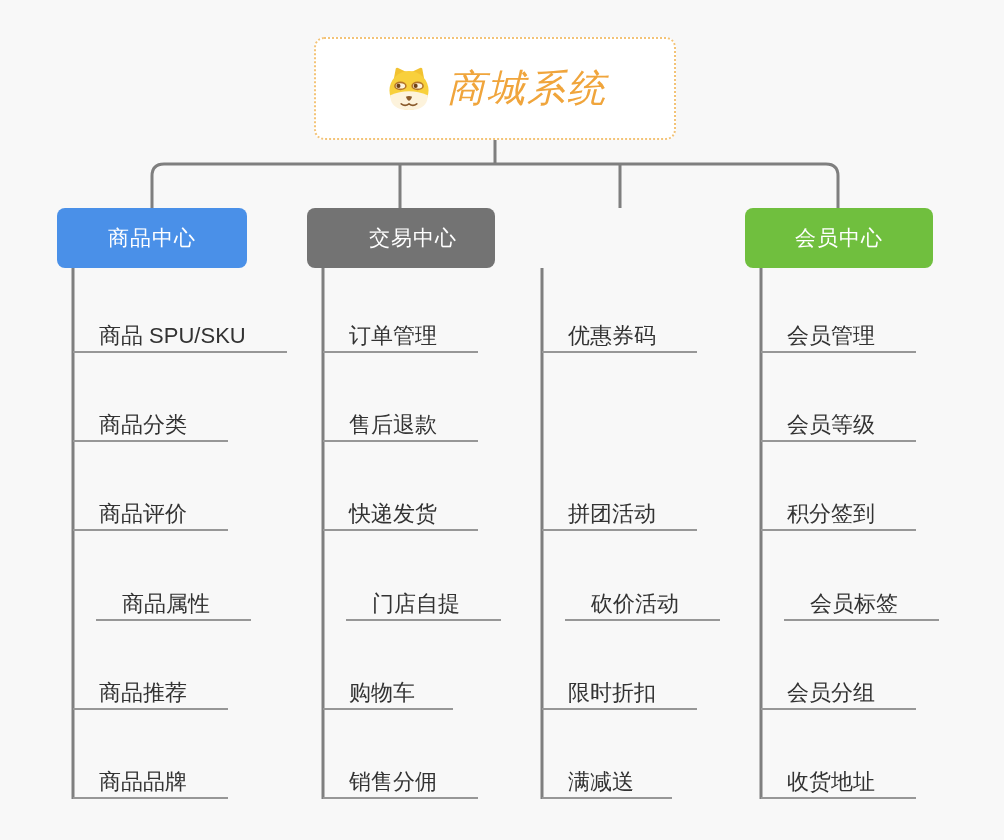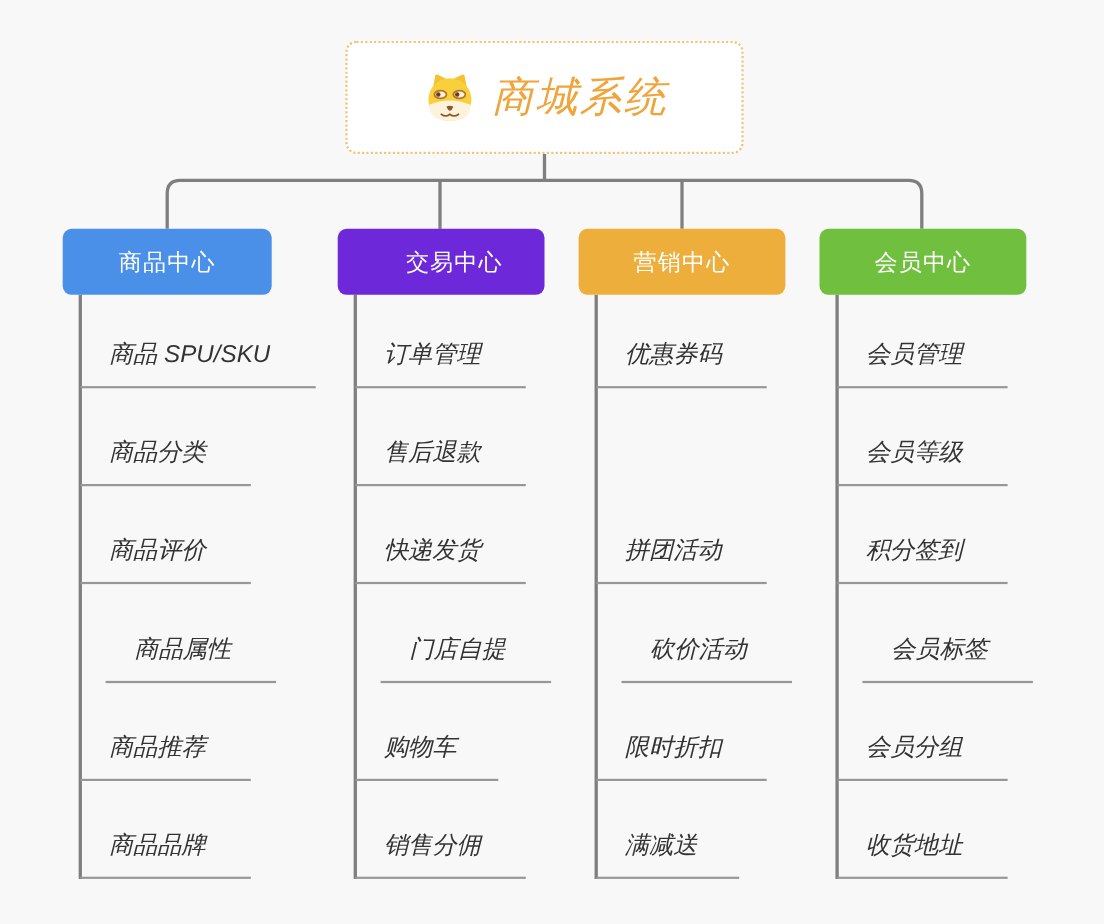--- a/index.html
+++ b/index.html
@@ -65,26 +65,25 @@
   .b3 { left: 745px; width: 188px; }
 
   
   .leaf {
     position: absolute;
     height: 44px;
     width: 155px;
     border-bottom: 2px solid #979797;
     display: flex;
     align-items: flex-end;
-    padding: 0 0 14px 26px;
+    padding: 0 0 0 26px;
     font-size: 22px;
     color: #333333;
     cursor: pointer;
     white-space: nowrap;
-    font-style: italic;
   }
   .c0 { left: 73px; }
   .c1 { left: 323px; }
   .c2 { left: 542px; }
   .c3 { left: 761px; }
   .r0 { top: 309px; }
   .r1 { top: 398px; }
   .r2 { top: 487px; }
   .r3 { top: 577px; margin-left: 23px; }
   .r4 { top: 666px; }
@@ -130,22 +129,21 @@
       <circle cx="40.5" cy="28" r="2.6" fill="#6e4014"></circle>
 
       <path d="M28 42 Q32 40 36 42 Q34 47 32 47 Q30 47 28 42 Z" fill="#8a5a2b"></path>
 
       <path d="M22 51 Q27 55 32 51 Q37 55 42 51" fill="none" stroke="#8a5a2b" stroke-width="2" stroke-linecap="round"></path>
     </svg>
     <span class="root-title" style="color: rgb(240, 165, 60);">商城系统</span>
   </div>
 
   <div class="branch b0" style="background-color: rgb(74, 144, 232);">商品中心</div>
-  <div class="branch b1" style="background-color: #6d28d9; padding-left: 24px;">交易中心</div>
-  <div class="branch b2" style="background-color: rgb(238, 174, 60);">营销中心</div>
+  <div class="branch b1" style="background-color: #737373; padding-left: 24px;">交易中心</div>
   <div class="branch b3" style="background-color: rgb(112, 191, 62);">会员中心</div>
 
   <div class="leaf c0 r0 w-wide">
       <span>商品 SPU/SKU</span>
     </div>
   <div class="leaf c0 r1">
       <span>商品分类</span>
     </div>
   <div class="leaf c0 r2">
       <span>商品评价</span>

